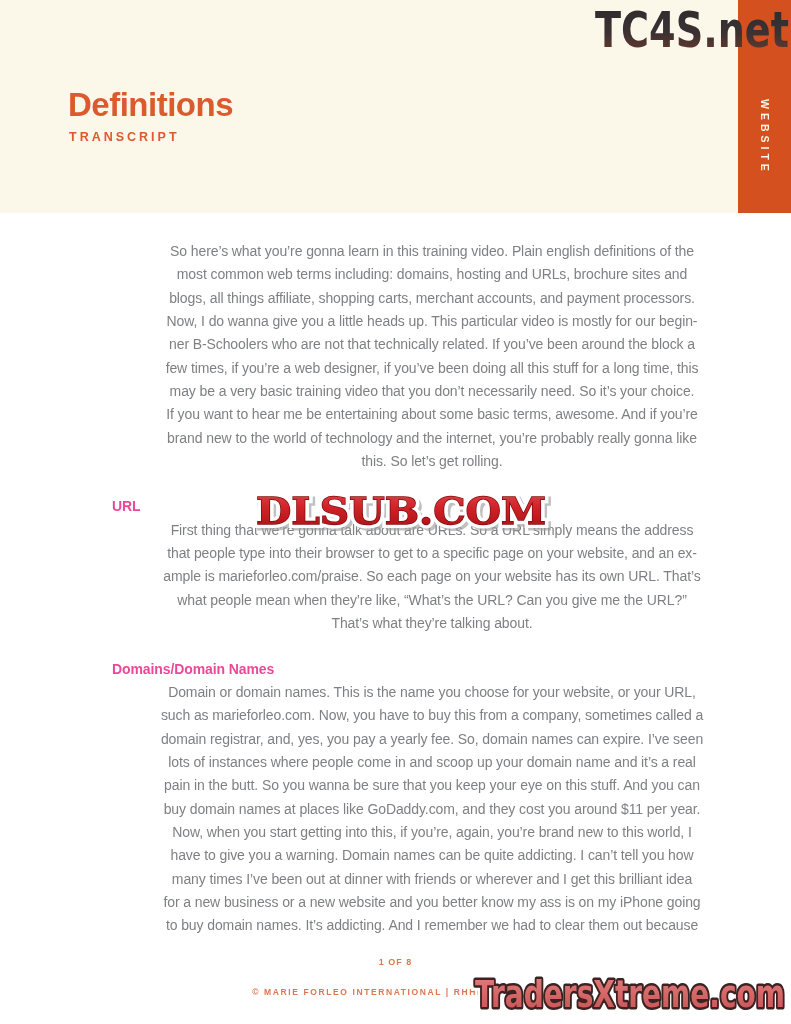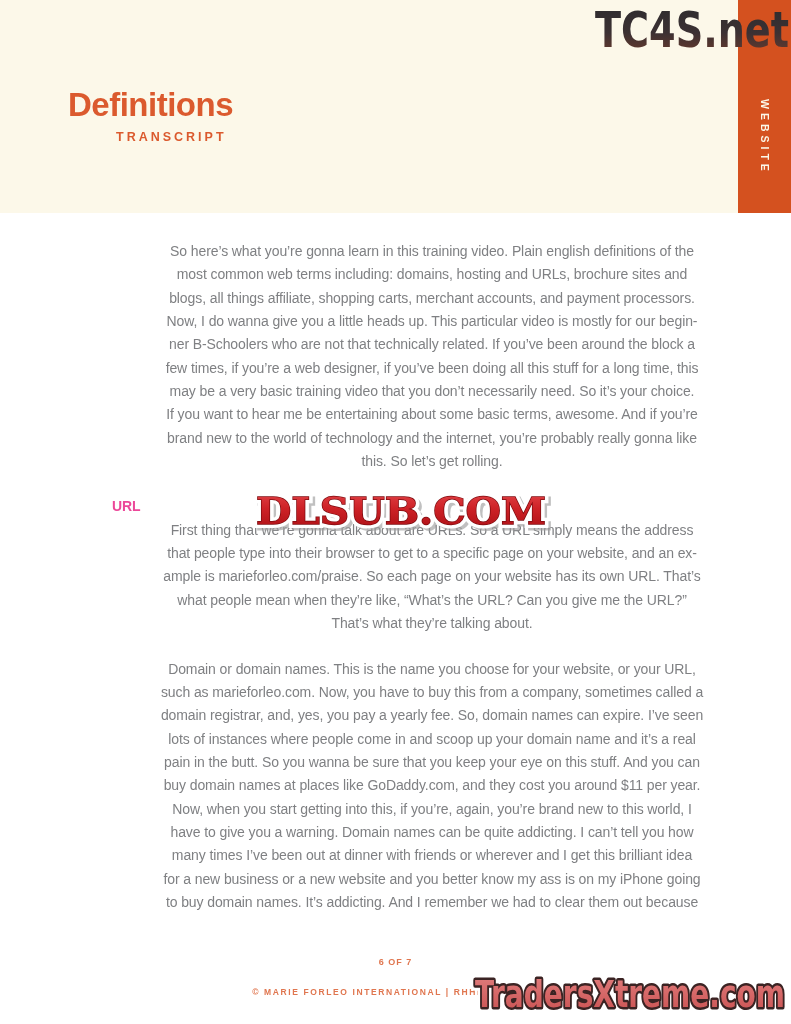--- a/index.html
+++ b/index.html
@@ -4,21 +4,21 @@
 <style>
   html,body{margin:0;padding:0;}
   body{font-family:"Liberation Sans",sans-serif;background:#ffffff;}
   .page{position:relative;width:791px;height:1024px;background:#ffffff;overflow:hidden;}
 
   
   .header{position:absolute;left:0;top:0;width:738px;height:213px;background:#FCF8E9;}
   .page-title{position:absolute;left:68px;top:86px;margin:0;font-size:33px;font-weight:bold;
     letter-spacing:-0.5px;color:#DB5A2E;}
   .page-subtitle{position:absolute;left:69px;top:130px;font-size:12.5px;font-weight:bold;
-    letter-spacing:3px;color:#DB5A2E;margin-left:47px;}
+    letter-spacing:3px;color:#DB5A2E;}
 
   
   .side-tab{position:absolute;left:738px;top:0;width:53px;height:213px;background:#D4511F;}
   .side-tab-label{position:absolute;top:99px;left:50%;transform:translateX(-50%);
     writing-mode:vertical-rl;font-size:10.5px;font-weight:bold;letter-spacing:4px;color:#FBF7E8;}
 
   
   .content{position:absolute;left:112px;top:240px;width:640px;color:#7F8083;
     font-size:14px;line-height:23.35px;letter-spacing:-0.1px;}
   .para{margin:0 0 22px 0;white-space:pre;text-align:center;}
@@ -63,34 +63,35 @@
 may be a very basic training video that you don’t necessarily need. So it’s your choice.
 If you want to hear me be entertaining about some basic terms, awesome. And if you’re
 brand new to the world of technology and the internet, you’re probably really gonna like
 this. So let’s get rolling.</p>
     <h2 class="sec-heading">URL</h2>
     <p class="para">First thing that we’re gonna talk about are URLs. So a URL simply means the address
 that people type into their browser to get to a specific page on your website, and an ex-
 ample is marieforleo.com/praise. So each page on your website has its own URL. That’s
 what people mean when they’re like, “What’s the URL? Can you give me the URL?”
 That’s what they’re talking about.</p>
+    <h2 class="sec-heading">Domains/Domain Names</h2>
     <p class="para">Domain or domain names. This is the name you choose for your website, or your URL,
 such as marieforleo.com. Now, you have to buy this from a company, sometimes called a
 domain registrar, and, yes, you pay a yearly fee. So, domain names can expire. I’ve seen
 lots of instances where people come in and scoop up your domain name and it’s a real
 pain in the butt. So you wanna be sure that you keep your eye on this stuff. And you can
 buy domain names at places like GoDaddy.com, and they cost you around $11 per year.
 Now, when you start getting into this, if you’re, again, you’re brand new to this world, I
 have to give you a warning. Domain names can be quite addicting. I can’t tell you how
 many times I’ve been out at dinner with friends or wherever and I get this brilliant idea
 for a new business or a new website and you better know my ass is on my iPhone going
 to buy domain names. It’s addicting. And I remember we had to clear them out because</p>
   </div>
 
-  <div class="footer-page-num">6 OF 7</div>
+  <div class="footer-page-num">1 OF 8</div>
   <div class="footer-copyright">© MARIE FORLEO INTERNATIONAL | RHHBSCHO</div>
 
   <svg class="wm wm-top" width="200" height="62" viewBox="0 0 200 62" aria-hidden="true">
     <defs>
       <linearGradient id="gTop" x1="0" y1="0" x2="0" y2="1">
         <stop offset="0" stop-color="#2B2B2D"></stop>
         <stop offset="0.55" stop-color="#3C3133"></stop>
         <stop offset="1" stop-color="#713C2B"></stop>
       </linearGradient>
     </defs>

